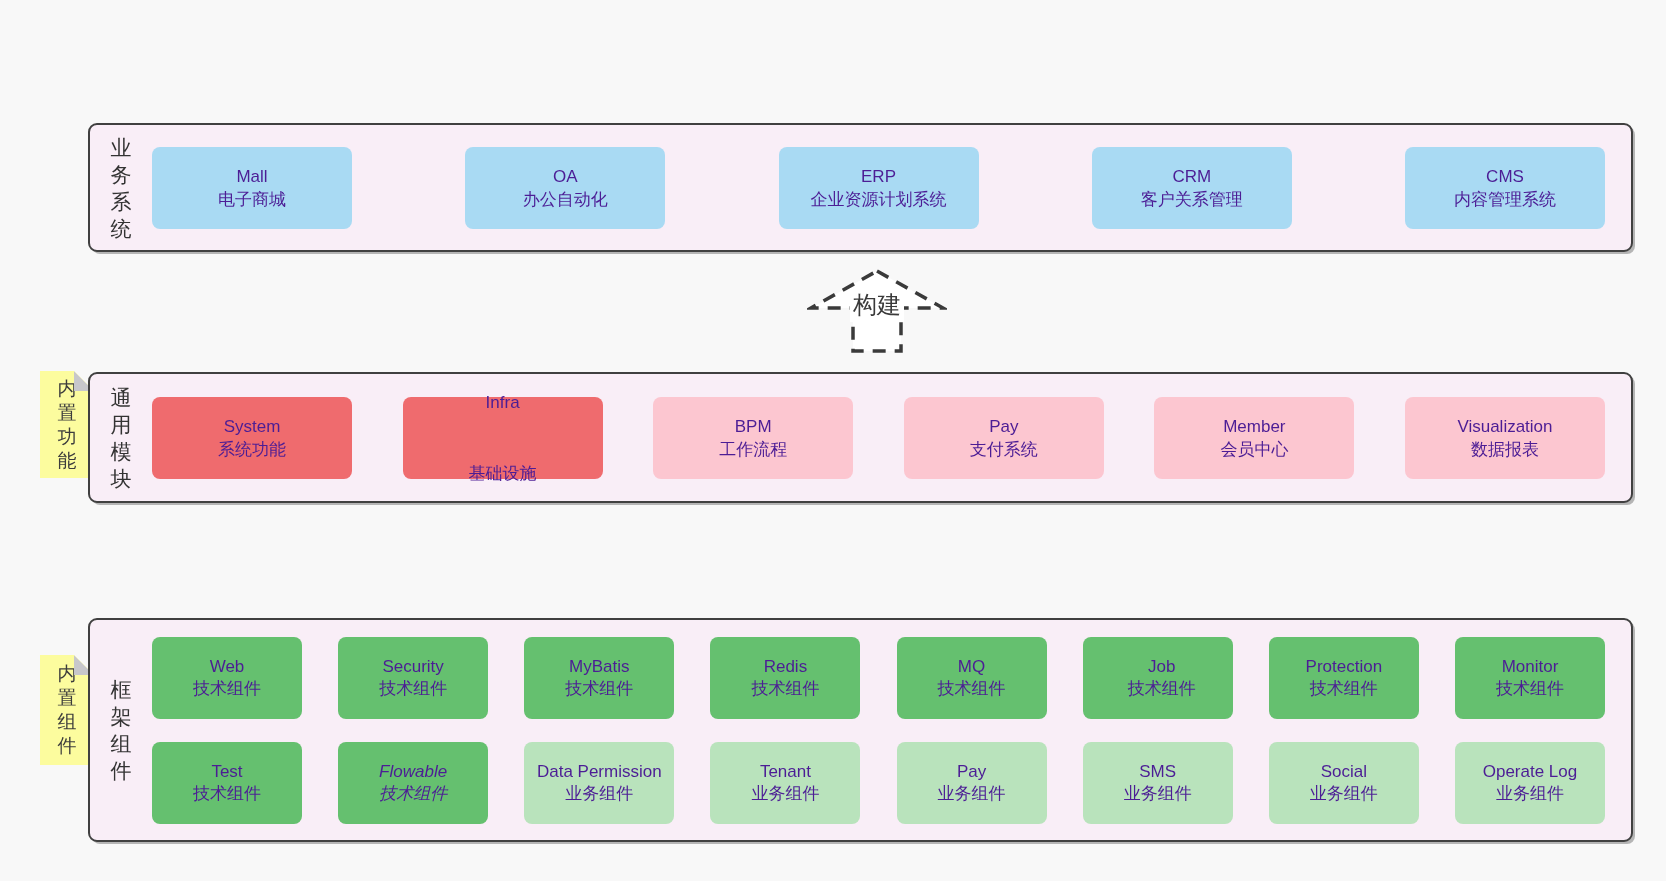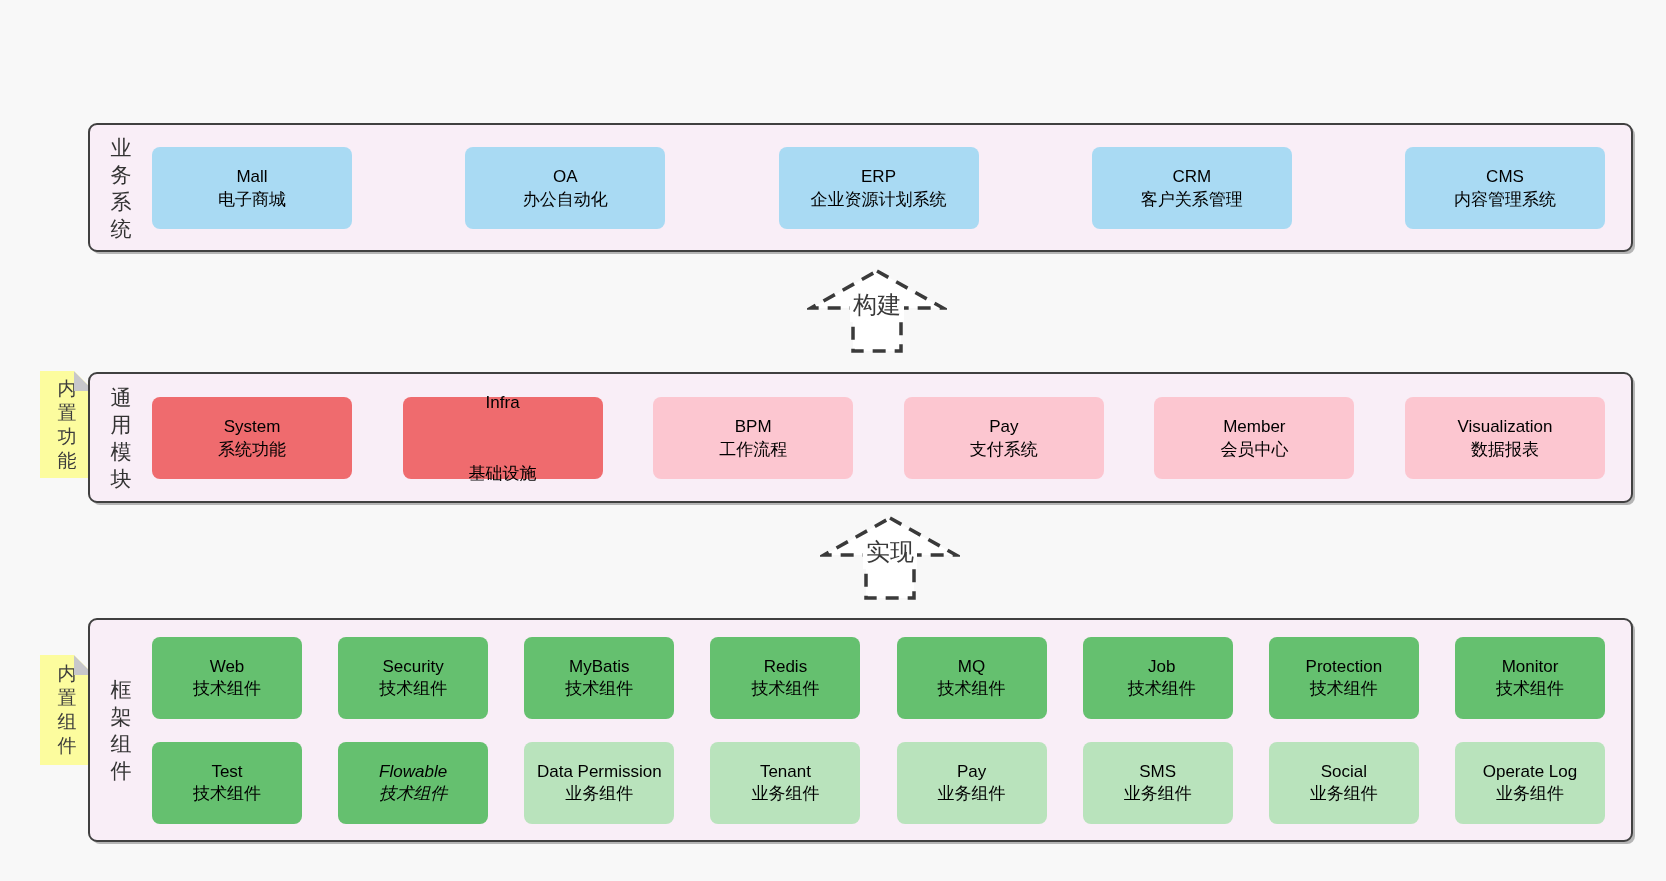--- a/index.html
+++ b/index.html
@@ -48,21 +48,21 @@
   }
 
   
   .box{
     box-sizing:border-box;
     border-radius:8px;
     display:flex;flex-direction:column;
     align-items:center;justify-content:center;
     text-align:center;
     font-size:17px;line-height:23px;
-    color:#000000;
+    color:#4c1d95;
     height:82px;
   }
   .box.w6{width:200px;}
   .box.w8{width:150px;line-height:22px;}
 
   
   .arrow{
     position:absolute;width:140px;height:86px;z-index:1;
   }
   .arrow1{left:807px;top:268px;}
@@ -171,26 +171,20 @@
             <div>会员中心</div>
           </div>
           <div class="box w6" style="background: rgb(252, 198, 208);">
             <div>Visualization</div>
             <div>数据报表</div>
           </div>
         </div>
       </div>
   </section>
 
-  <div class="arrow arrow2">
-    <svg viewBox="0 0 140 86" xmlns="http://www.w3.org/2000/svg">
-      <polygon points="70,3 136,40 94,40 94,83 46,83 46,40 4,40" fill="#ffffff" stroke="#3a3a3a" stroke-width="3.5" stroke-dasharray="13 9"></polygon>
-    </svg>
-    <span class="arrow-label">实现</span>
-  </div>
 
   <section class="layer layer3">
     <div class="vlabel">框
 架
 组
 件</div>
     <div class="rows">
         <div class="boxrow">
           <div class="box w8" style="background: rgb(101, 192, 111);">
             <div>Web</div>

